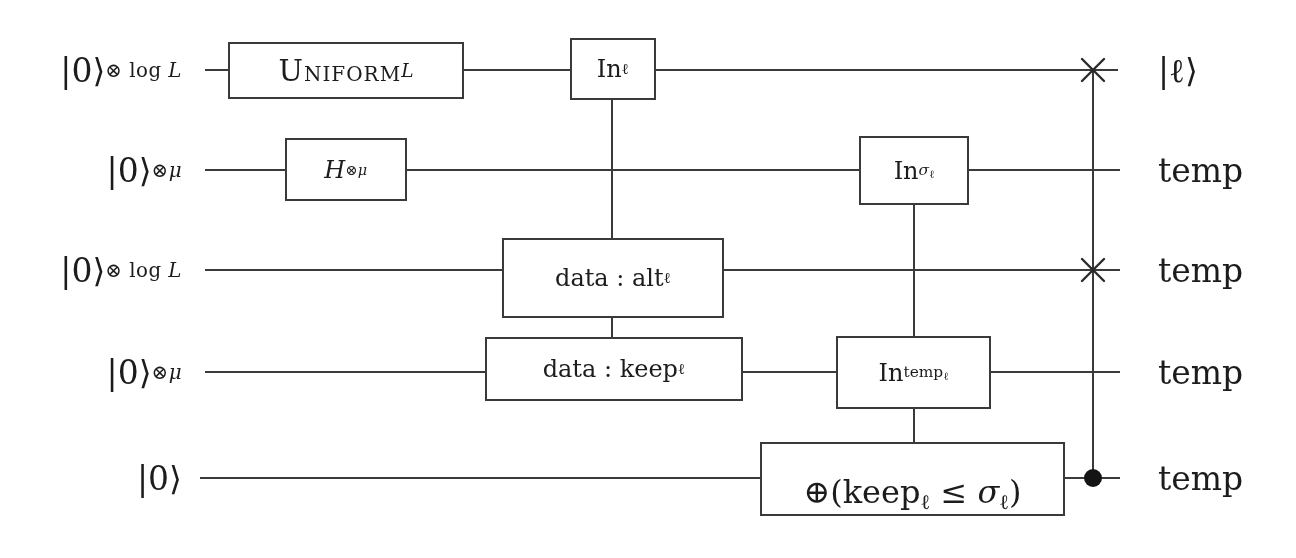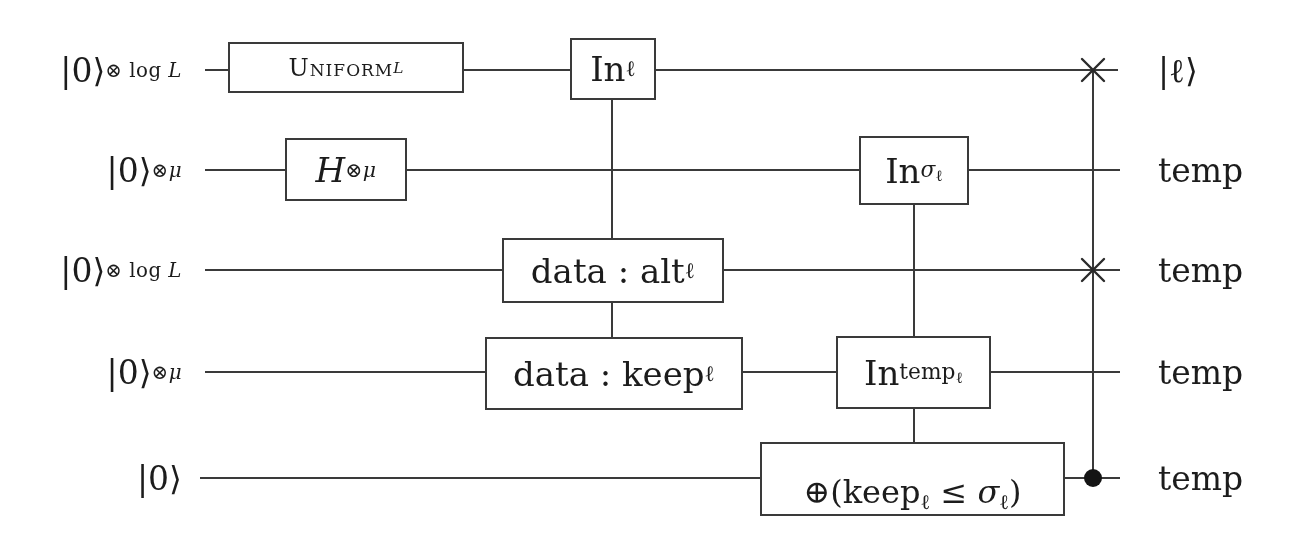--- a/index.html
+++ b/index.html
@@ -30,21 +30,21 @@
   }
   .gate {
     position: absolute;
     background: #ffffff;
     border: 2px solid #3a3a3a;
     box-sizing: border-box;
     display: flex;
     align-items: center;
     justify-content: center;
     z-index: 2;
-    font-size: 34px;
+    font-size: 24px;
     white-space: nowrap;
   }
   .inlabel {
     position: absolute;
     left: 0;
     width: 182px;
     display: flex;
     align-items: center;
     justify-content: flex-end;
     font-size: 33px;
@@ -123,46 +123,46 @@
   <div class="outlabel" style="top:238px; height:64px;">
     <span>temp</span>
   </div>
   <div class="outlabel" style="top:340px; height:64px;">
     <span>temp</span>
   </div>
   <div class="outlabel" style="top:446px; height:64px;">
     <span>temp</span>
   </div>
 
-  <div class="gate" style="left:228px; top:42px; width:236px; height:51px; font-size:24px;">
+  <div class="gate" style="left:228px; top:42px; width:236px; height:57px; font-size:29px;">
     <span class="sc">Uniform</span>
       <span class="sub it">L</span>
   </div>
 
   <div class="gate" style="left:570px; top:38px; width:86px; height:62px;">
     <span>In</span>
       <span class="sub">ℓ</span>
   </div>
 
   <div class="gate" style="left:285px; top:138px; width:122px; height:63px;">
     <span class="it">H</span>
       <span class="sup"><span>⊗</span><span class="it">μ</span></span>
   </div>
 
   <div class="gate" style="left:859px; top:136px; width:110px; height:69px;">
     <span>In</span>
       <span class="sub"><span class="it">σ</span><span class="subsub">ℓ</span></span>
   </div>
 
-  <div class="gate" style="left:502px; top:238px; width:222px; height:65px;">
+  <div class="gate" style="left:502px; top:238px; width:222px; height:80px;">
     <span>data : alt</span>
       <span class="sub">ℓ</span>
   </div>
 
-  <div class="gate" style="left:485px; top:337px; width:258px; height:73px;">
+  <div class="gate" style="left:485px; top:337px; width:258px; height:64px;">
     <span>data : keep</span>
       <span class="sub">ℓ</span>
   </div>
 
   <div class="gate" style="left:836px; top:336px; width:155px; height:73px;">
     <span>In</span>
       <span class="sub"><span>temp</span><span class="subsub">ℓ</span></span>
   </div>
 
   <div class="gate" style="left:760px; top:442px; width:305px; height:74px; font-size:32px;align-items:flex-end;">

